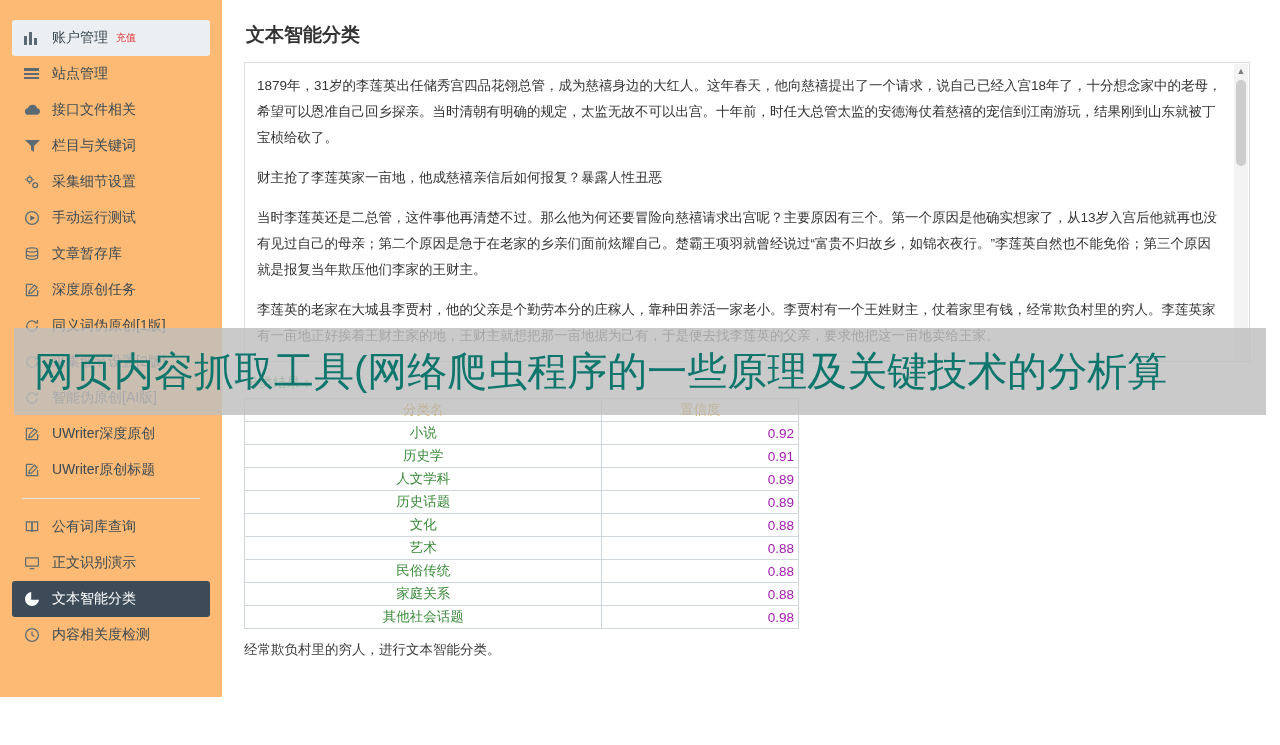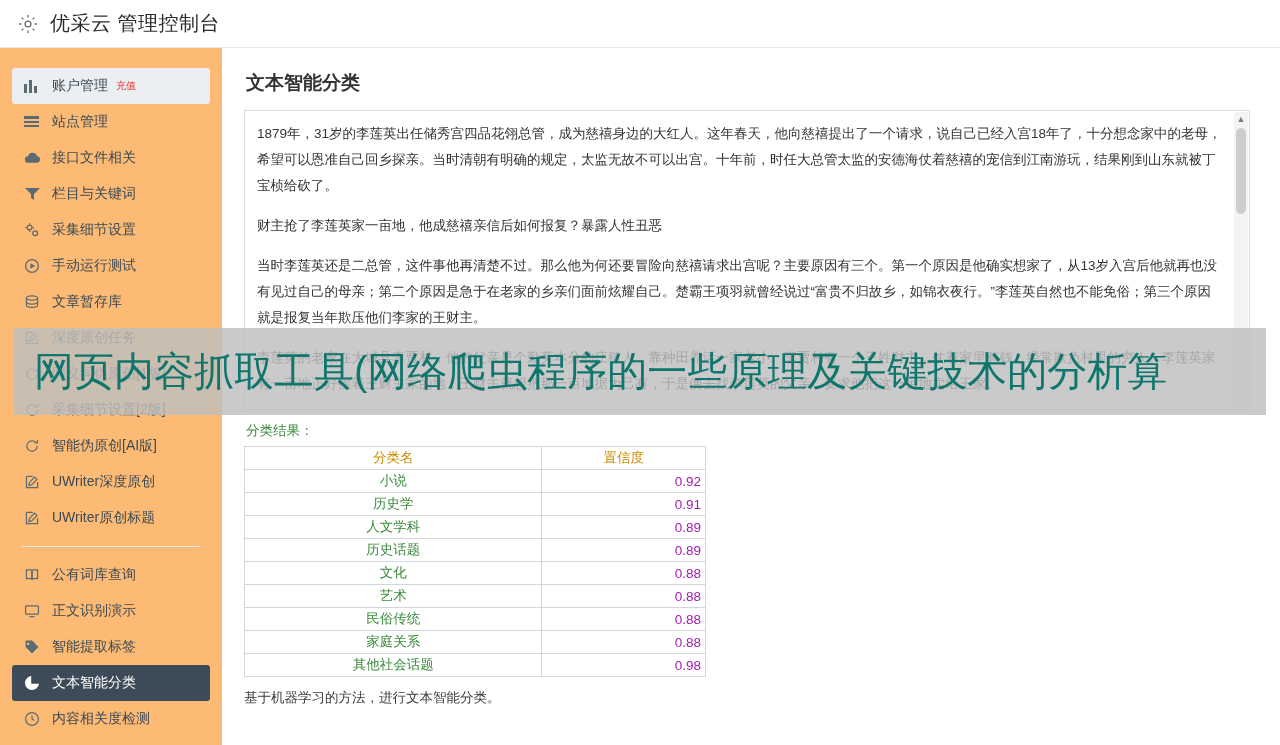--- a/index.html
+++ b/index.html
@@ -150,21 +150,21 @@
     background: #cdcdcd;
     border-radius: 5px;
   }
   .result-label {
     margin: 12px 0 6px 2px;
     font-size: 13.5px;
     color: #3a8a3a;
   }
   table.result {
     border-collapse: collapse;
-    width: 462px;
+    width: 555px;
     font-size: 13.5px;
     border-radius: 28px;
   }
   table.result th, table.result td {
     border: 1px solid #d0d7dc;
     height: 23px;
     text-align: center;
     padding: 0 4px;
     color: #3a8a3a;
     font-weight: normal;
@@ -196,29 +196,20 @@
     font-family: "Liberation Sans", sans-serif;
     letter-spacing: 0px;
     margin-left: 20px;
   }
 </style>
 </head>
 <body>
 
 <div id="app">
 
-  <div class="header">
-    <span class="logo-icon">
-      <svg width="22" height="22" viewBox="0 0 24 24" fill="none" stroke="currentColor" stroke-width="1.4">
-        <circle cx="12" cy="12" r="3.2"></circle>
-        <path d="M12 2.2v2.6M12 19.2v2.6M2.2 12h2.6M19.2 12h2.6M5 5l1.9 1.9M17.1 17.1L19 19M19 5l-1.9 1.9M6.9 17.1L5 19"></path>
-      </svg>
-    </span>
-    <span class="brand">优采云 管理控制台</span>
-  </div>
 
   <div class="body-wrap">
 
     <div class="sidebar">
 
       <div class="menu-item highlight">
         <span class="mi-icon">
           <svg width="16" height="14" viewBox="0 0 16 14" fill="currentColor">
               <rect x="0" y="5" width="3" height="9"></rect>
               <rect x="5" y="1" width="3" height="13"></rect>
@@ -365,28 +356,20 @@
       <div class="menu-item">
         <span class="mi-icon">
           <svg width="16" height="16" viewBox="0 0 20 20" fill="none" stroke="currentColor" stroke-width="1.5">
               <rect x="2" y="3.5" width="16" height="10.5" rx="1"></rect>
               <path d="M7 17h6"></path>
             </svg>
         </span>
         <span>正文识别演示</span>
       </div>
 
-      <div class="menu-item">
-        <span class="mi-icon">
-          <svg width="16" height="16" viewBox="0 0 20 20" fill="currentColor">
-              <path d="M2 2h8l8 8-8 8-8-8zm3.2 2.4a1.5 1.5 0 1 0 0 3 1.5 1.5 0 0 0 0-3z"></path>
-            </svg>
-        </span>
-        <span>智能提取标签</span>
-      </div>
 
       <div class="menu-item active">
         <span class="mi-icon">
           <svg width="16" height="16" viewBox="0 0 20 20" fill="currentColor">
               <path d="M9 1.2A8.8 8.8 0 1 0 18.8 11H9z"></path>
             </svg>
         </span>
         <span>文本智能分类</span>
       </div>
 
@@ -459,21 +442,21 @@
               <td>家庭关系</td>
               <td class="conf">0.88</td>
             </tr>
           <tr>
               <td>其他社会话题</td>
               <td class="conf">0.98</td>
             </tr>
         </tbody>
       </table>
 
-      <div class="footnote">基于机器学习的方法，进行文本智能分类。</div>
+      <div class="footnote">经常欺负村里的穷人，进行文本智能分类。</div>
     </div>
   </div>
 
   <div class="overlay-banner">
     <span class="overlay-text">网页内容抓取工具(网络爬虫程序的一些原理及关键技术的分析算</span>
   </div>
 
 </div>
 
 </body></html>

